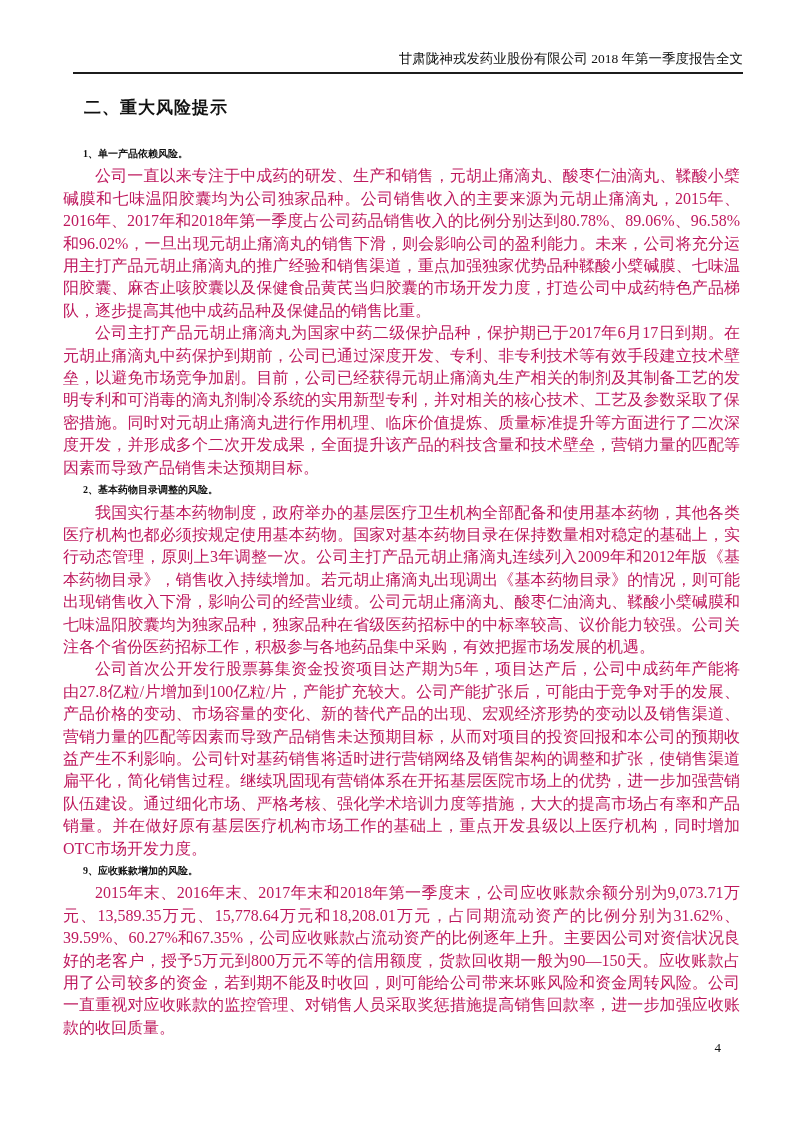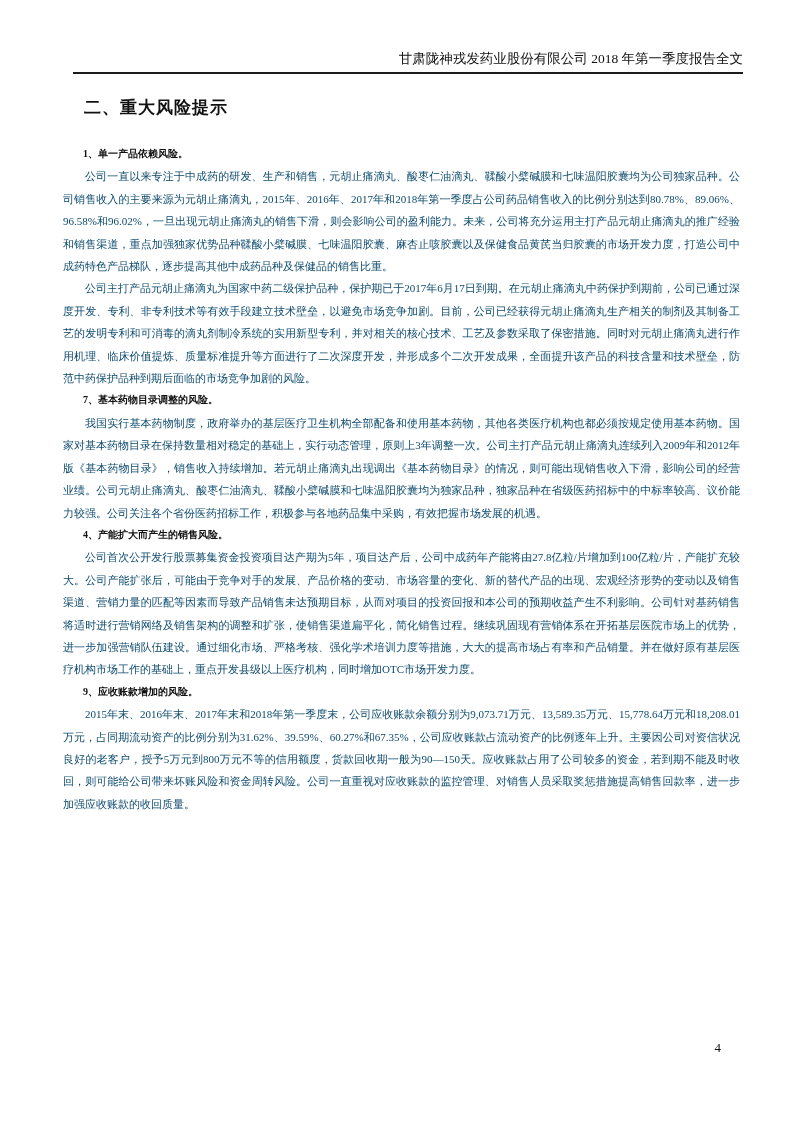--- a/index.html
+++ b/index.html
@@ -46,25 +46,25 @@
     font-family: "Liberation Serif", "DejaVu Serif", serif;
   }
   .risk-heading {
     font-size: 10px;
     font-weight: bold;
     line-height: 22.4px;
     text-indent: 2em;
     color: #111111;
   }
   .risk-body {
-    font-size: 11px;
+    font-size: 16px;
     line-height: 22.4px;
     text-indent: 2em;
     text-align: justify;
-    color: #0c4a6e;
+    color: #be185d;
   }
   .page-number {
     position: absolute;
     right: 72px;
     bottom: 66px;
     font-size: 13px;
     color: #111111;
   }
 </style>
 </head>
@@ -77,30 +77,29 @@
   <div class="content">
 
     <div class="section-title">二、重大风险提示</div>
 
     <div>
       <p class="risk-heading">1、单一产品依赖风险。</p>
       <p class="risk-body">公司一直以来专注于中成药的研发、生产和销售，元胡止痛滴丸、酸枣仁油滴丸、鞣酸小檗碱膜和七味温阳胶囊均为公司独家品种。公司销售收入的主要来源为元胡止痛滴丸，2015年、2016年、2017年和2018年第一季度占公司药品销售收入的比例分别达到80.78%、89.06%、96.58%和96.02%，一旦出现元胡止痛滴丸的销售下滑，则会影响公司的盈利能力。未来，公司将充分运用主打产品元胡止痛滴丸的推广经验和销售渠道，重点加强独家优势品种鞣酸小檗碱膜、七味温阳胶囊、麻杏止咳胶囊以及保健食品黄芪当归胶囊的市场开发力度，打造公司中成药特色产品梯队，逐步提高其他中成药品种及保健品的销售比重。</p>
     </div>
 
     <div>
-      <p class="risk-body">公司主打产品元胡止痛滴丸为国家中药二级保护品种，保护期已于2017年6月17日到期。在元胡止痛滴丸中药保护到期前，公司已通过深度开发、专利、非专利技术等有效手段建立技术壁垒，以避免市场竞争加剧。目前，公司已经获得元胡止痛滴丸生产相关的制剂及其制备工艺的发明专利和可消毒的滴丸剂制冷系统的实用新型专利，并对相关的核心技术、工艺及参数采取了保密措施。同时对元胡止痛滴丸进行作用机理、临床价值提炼、质量标准提升等方面进行了二次深度开发，并形成多个二次开发成果，全面提升该产品的科技含量和技术壁垒，防范中药保护品种到期后面临的市场竞争加剧的风险。</p>
+      <p class="risk-body">公司主打产品元胡止痛滴丸为国家中药二级保护品种，保护期已于2017年6月17日到期。在元胡止痛滴丸中药保护到期前，公司已通过深度开发、专利、非专利技术等有效手段建立技术壁垒，以避免市场竞争加剧。目前，公司已经获得元胡止痛滴丸生产相关的制剂及其制备工艺的发明专利和可消毒的滴丸剂制冷系统的实用新型专利，并对相关的核心技术、工艺及参数采取了保密措施。同时对元胡止痛滴丸进行作用机理、临床价值提炼、质量标准提升等方面进行了二次深度开发，并形成多个二次开发成果，全面提升该产品的科技含量和技术壁垒，营销力量的匹配等因素而导致产品销售未达预期目标。</p>
     </div>
 
     <div>
-      <p class="risk-heading">7、基本药物目录调整的风险。</p>
+      <p class="risk-heading">2、基本药物目录调整的风险。</p>
       <p class="risk-body">我国实行基本药物制度，政府举办的基层医疗卫生机构全部配备和使用基本药物，其他各类医疗机构也都必须按规定使用基本药物。国家对基本药物目录在保持数量相对稳定的基础上，实行动态管理，原则上3年调整一次。公司主打产品元胡止痛滴丸连续列入2009年和2012年版《基本药物目录》，销售收入持续增加。若元胡止痛滴丸出现调出《基本药物目录》的情况，则可能出现销售收入下滑，影响公司的经营业绩。公司元胡止痛滴丸、酸枣仁油滴丸、鞣酸小檗碱膜和七味温阳胶囊均为独家品种，独家品种在省级医药招标中的中标率较高、议价能力较强。公司关注各个省份医药招标工作，积极参与各地药品集中采购，有效把握市场发展的机遇。</p>
     </div>
 
     <div>
-      <p class="risk-heading">4、产能扩大而产生的销售风险。</p>
       <p class="risk-body">公司首次公开发行股票募集资金投资项目达产期为5年，项目达产后，公司中成药年产能将由27.8亿粒/片增加到100亿粒/片，产能扩充较大。公司产能扩张后，可能由于竞争对手的发展、产品价格的变动、市场容量的变化、新的替代产品的出现、宏观经济形势的变动以及销售渠道、营销力量的匹配等因素而导致产品销售未达预期目标，从而对项目的投资回报和本公司的预期收益产生不利影响。公司针对基药销售将适时进行营销网络及销售架构的调整和扩张，使销售渠道扁平化，简化销售过程。继续巩固现有营销体系在开拓基层医院市场上的优势，进一步加强营销队伍建设。通过细化市场、严格考核、强化学术培训力度等措施，大大的提高市场占有率和产品销量。并在做好原有基层医疗机构市场工作的基础上，重点开发县级以上医疗机构，同时增加OTC市场开发力度。</p>
     </div>
 
     <div>
       <p class="risk-heading">9、应收账款增加的风险。</p>
       <p class="risk-body">2015年末、2016年末、2017年末和2018年第一季度末，公司应收账款余额分别为9,073.71万元、13,589.35万元、15,778.64万元和18,208.01万元，占同期流动资产的比例分别为31.62%、39.59%、60.27%和67.35%，公司应收账款占流动资产的比例逐年上升。主要因公司对资信状况良好的老客户，授予5万元到800万元不等的信用额度，货款回收期一般为90—150天。应收账款占用了公司较多的资金，若到期不能及时收回，则可能给公司带来坏账风险和资金周转风险。公司一直重视对应收账款的监控管理、对销售人员采取奖惩措施提高销售回款率，进一步加强应收账款的收回质量。</p>
     </div>
 
   </div>
 

